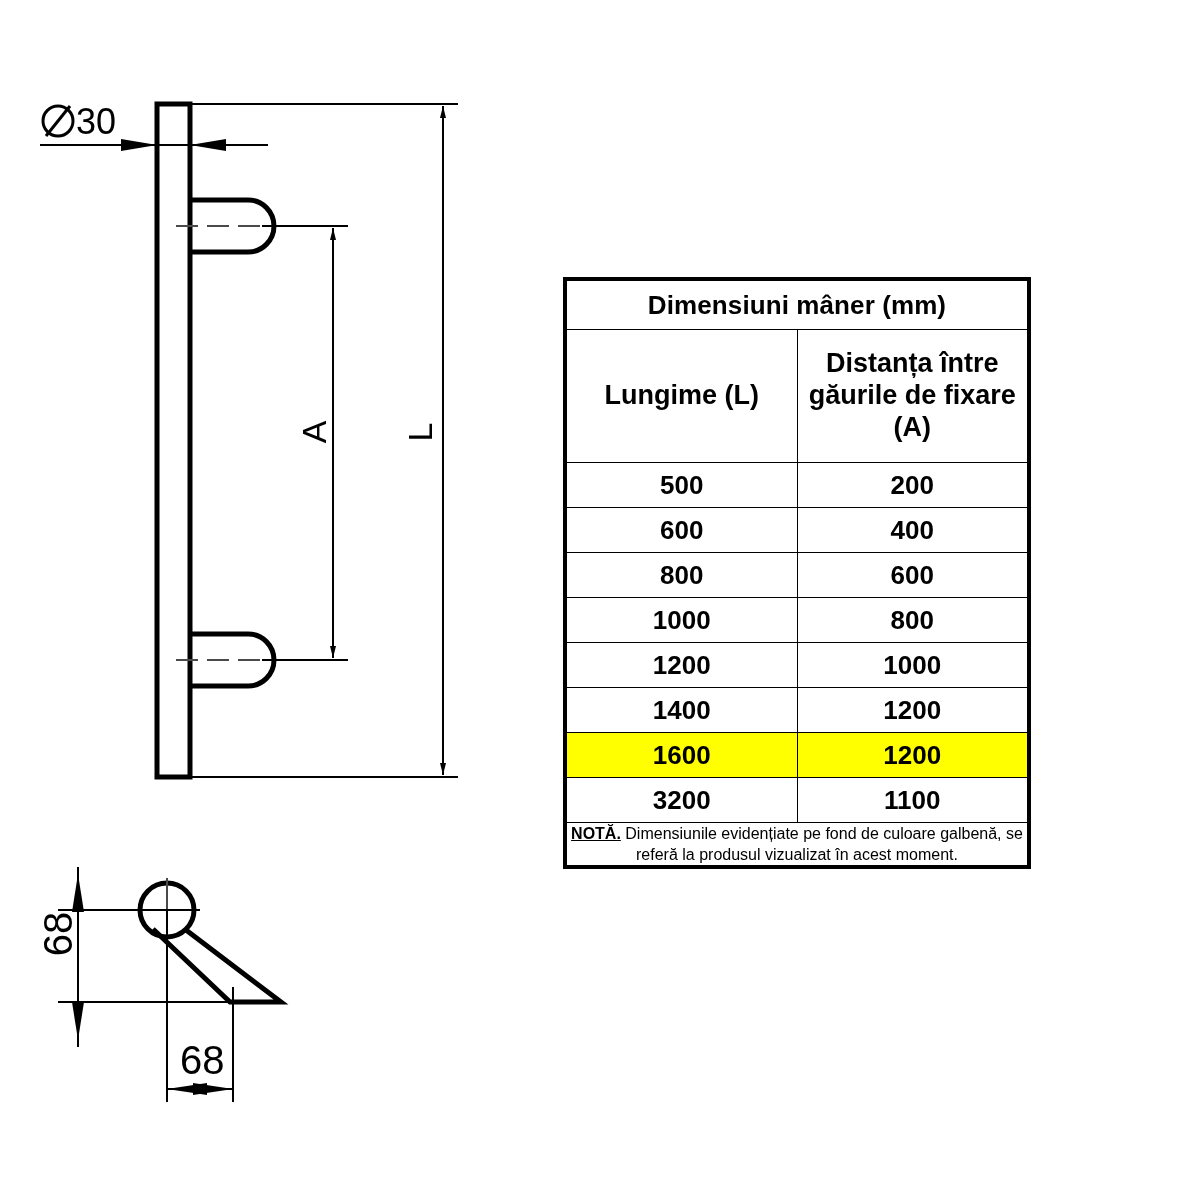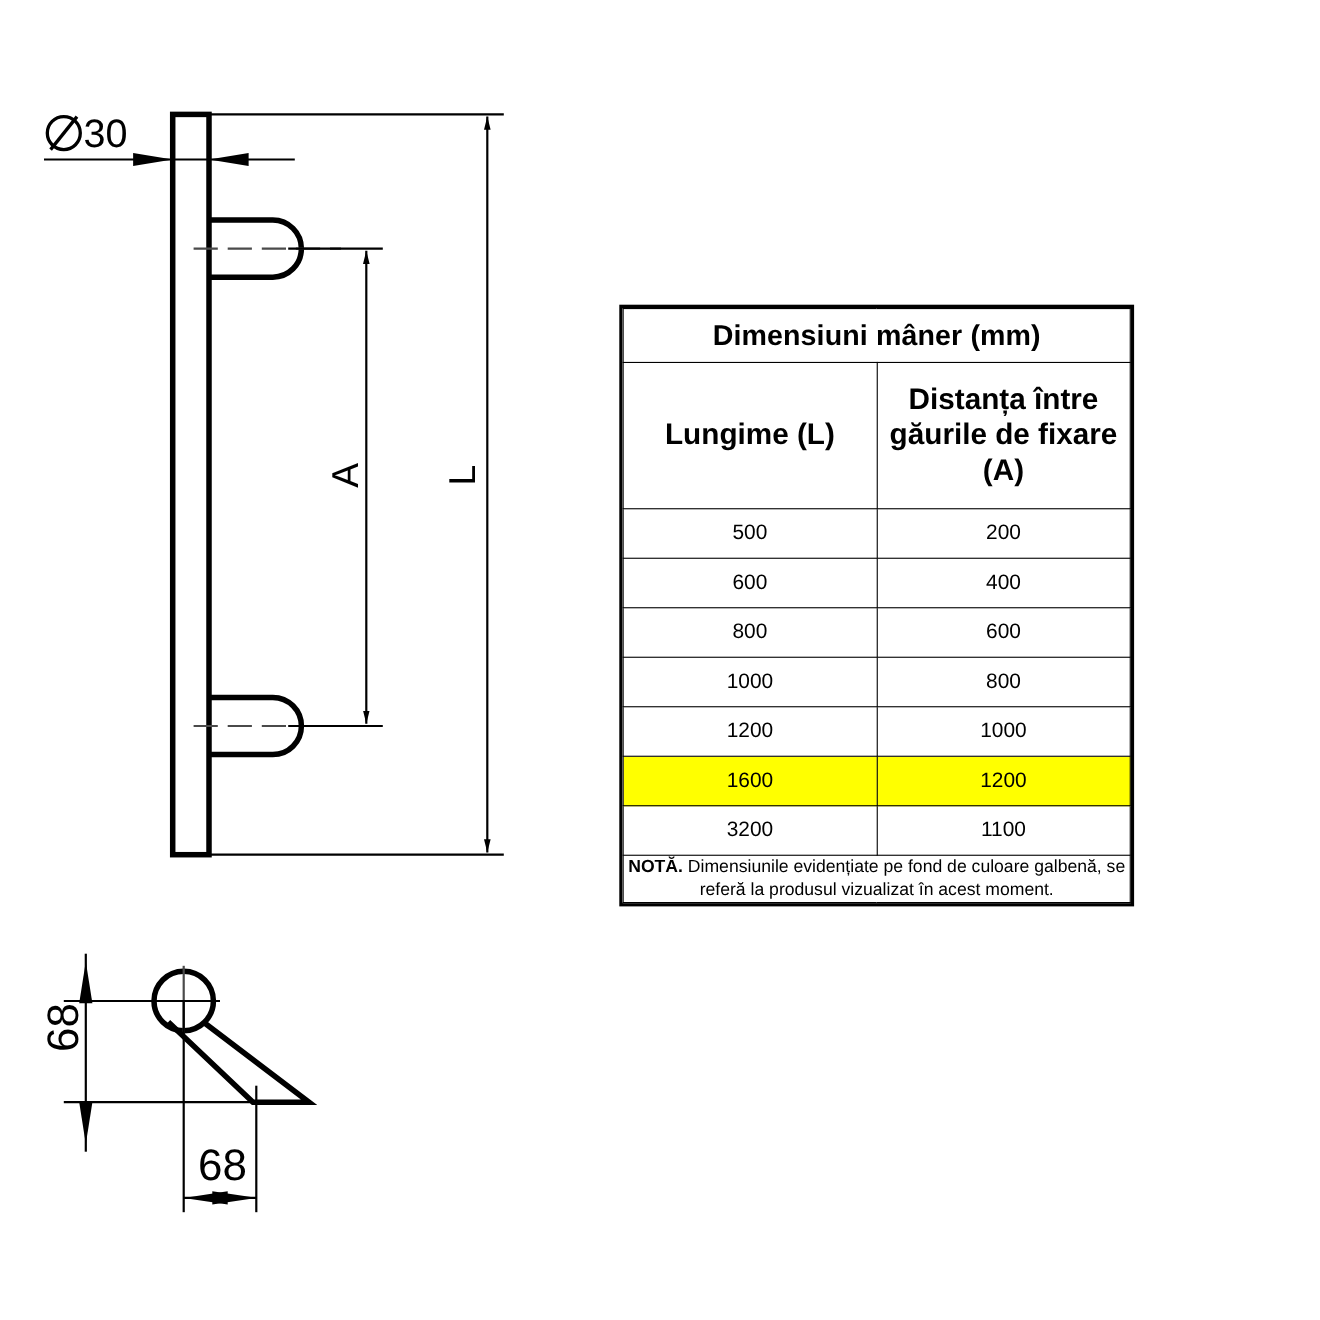--- a/index.html
+++ b/index.html
@@ -57,35 +57,35 @@
     letter-spacing: 0.1px;
   }
   td.head-cell {
     font-size: 27px;
     font-weight: bold;
     line-height: 1.18;
     height: 132px;
     padding: 2px 4px;
   }
   td.data-cell {
-    font-size: 19px;
+    font-size: 26px;
     height: 44px;
-    font-weight: normal;
+    font-weight: bold;
   }
   tr.highlight td {
     background: #ffff00;
   }
   td.note-cell {
     font-size: 16px;
     line-height: 1.32;
     padding: 5px 6px 7px 6px;
     text-align: center;
     border-top: 2px solid #000;
   }
-  td.note-cell b { font-weight: bold; }
+  td.note-cell b { font-weight: bold; text-decoration: underline; }
   
   .lbl {
     position: absolute;
     color: #000;
     font-family: "Liberation Sans", sans-serif;
     white-space: nowrap;
     line-height: 1;
   }
   #label-diameter {
     left: 76px; top: 92px;
@@ -236,20 +236,24 @@
           <td class="data-cell">600</td>
         </tr>
         <tr>
           <td class="data-cell">1000</td>
           <td class="data-cell">800</td>
         </tr>
         <tr>
           <td class="data-cell">1200</td>
           <td class="data-cell">1000</td>
         </tr>
+        <tr>
+          <td class="data-cell">1400</td>
+          <td class="data-cell">1200</td>
+        </tr>
         <tr class="highlight">
           <td class="data-cell">1600</td>
           <td class="data-cell">1200</td>
         </tr>
         <tr>
           <td class="data-cell">3200</td>
           <td class="data-cell">1100</td>
         </tr>
 
         <tr>

